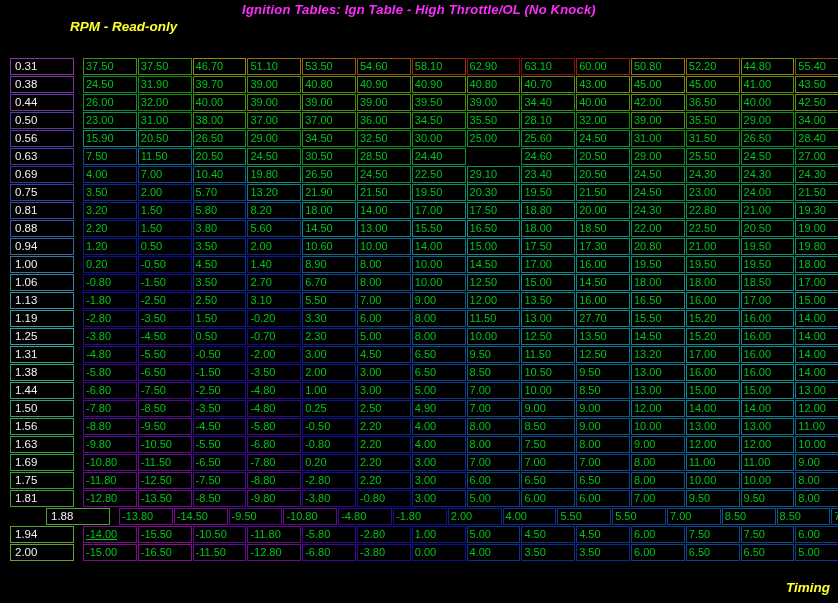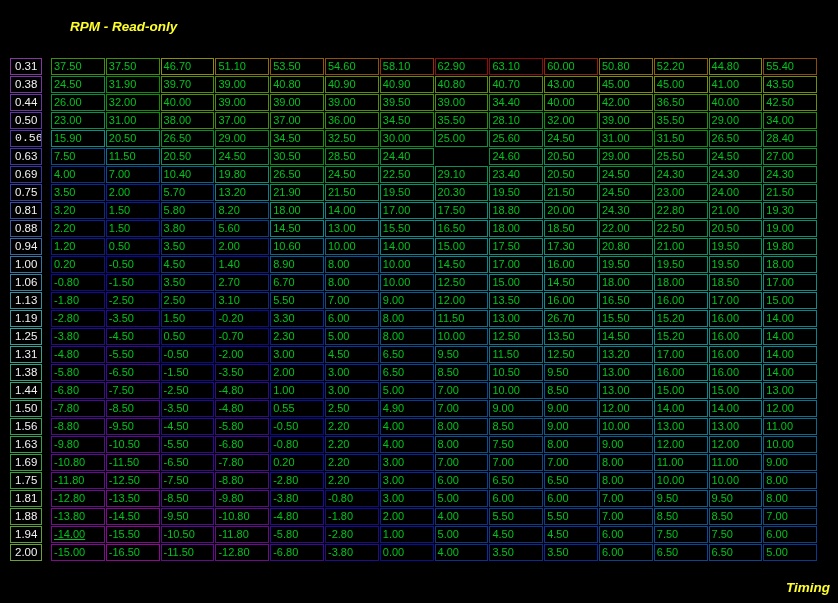--- a/index.html
+++ b/index.html
@@ -23,31 +23,32 @@
   .grid-row{display:flex;height:18px;}
   .hcell,.rhead,.cell{
     box-sizing:border-box;height:17px;margin-right:1px;margin-bottom:1px;
     border:1px solid #333;background:#000;overflow:hidden;white-space:nowrap;
   }
   .hcell{
     width:53.8px;height:19px;color:#f2f2f2;font-size:11.5px;
     line-height:16px;padding-left:3px;
   }
   .rhead{
-    width:32px;margin-right:9px;color:#f2f2f2;font-size:11.5px;
+    width:64px;margin-right:9px;color:#f2f2f2;font-size:11.5px;
     line-height:14px;padding-left:4px;
   }
   .cell{
     width:53.8px;font-size:11px;line-height:14px;padding-left:2px;
   }
 </style>
 </head>
 <body>
 
 <div class="stage">
+  <div class="title" style="color: rgb(255, 43, 255);">Ignition Tables: Ign Table - High Throttle/OL (No Knock)</div>
   <div class="axis-label rpm-label" style="color: rgb(255, 255, 41);">RPM - Read-only</div>
   <div id="grid">
       <div class="grid-row">
         <div class="rhead" style="border-color: rgb(134, 54, 161);">0.31</div>
         <div class="cell" style="color: rgb(0, 196, 30); border-color: rgb(63, 142, 11);">37.50</div>
         <div class="cell" style="color: rgb(0, 196, 30); border-color: rgb(63, 142, 11);">37.50</div>
         <div class="cell" style="color: rgb(0, 196, 30); border-color: rgb(137, 142, 11);">46.70</div>
         <div class="cell" style="color: rgb(0, 196, 30); border-color: rgb(142, 109, 11);">51.10</div>
         <div class="cell" style="color: rgb(0, 196, 30); border-color: rgb(142, 90, 11);">53.50</div>
         <div class="cell" style="color: rgb(0, 196, 30); border-color: rgb(142, 81, 11);">54.60</div>
@@ -105,21 +106,21 @@
         <div class="cell" style="color: rgb(0, 196, 30); border-color: rgb(37, 142, 11);">34.50</div>
         <div class="cell" style="color: rgb(0, 196, 30); border-color: rgb(46, 142, 11);">35.50</div>
         <div class="cell" style="color: rgb(0, 196, 30); border-color: rgb(11, 142, 37);">28.10</div>
         <div class="cell" style="color: rgb(0, 196, 30); border-color: rgb(18, 142, 11);">32.00</div>
         <div class="cell" style="color: rgb(0, 196, 30); border-color: rgb(74, 142, 11);">39.00</div>
         <div class="cell" style="color: rgb(0, 196, 30); border-color: rgb(46, 142, 11);">35.50</div>
         <div class="cell" style="color: rgb(0, 196, 30); border-color: rgb(11, 142, 31);">29.00</div>
         <div class="cell" style="color: rgb(0, 196, 30); border-color: rgb(33, 142, 11);">34.00</div>
       </div>
       <div class="grid-row">
-        <div class="rhead" style="border-color: rgb(82, 54, 161); font-family: Liberation Mono, monospace;">0.56</div>
+        <div class="rhead" style="border-color: rgb(82, 54, 161);">0.56</div>
         <div class="cell" style="color: rgb(0, 196, 30); border-color: rgb(11, 142, 137);">15.90</div>
         <div class="cell" style="color: rgb(0, 196, 30); border-color: rgb(11, 142, 100);">20.50</div>
         <div class="cell" style="color: rgb(0, 196, 30); border-color: rgb(11, 142, 50);">26.50</div>
         <div class="cell" style="color: rgb(0, 196, 30); border-color: rgb(11, 142, 31);">29.00</div>
         <div class="cell" style="color: rgb(0, 196, 30); border-color: rgb(37, 142, 11);">34.50</div>
         <div class="cell" style="color: rgb(0, 196, 30); border-color: rgb(22, 142, 11);">32.50</div>
         <div class="cell" style="color: rgb(0, 196, 30); border-color: rgb(11, 142, 22);">30.00</div>
         <div class="cell" style="color: rgb(0, 196, 30); border-color: rgb(11, 142, 63);">25.00</div>
         <div class="cell" style="color: rgb(0, 196, 30); border-color: rgb(11, 142, 57);">25.60</div>
         <div class="cell" style="color: rgb(0, 196, 30); border-color: rgb(11, 142, 66);">24.50</div>
@@ -285,21 +286,21 @@
         <div class="rhead" style="border-color: rgb(54, 155, 161);">1.19</div>
         <div class="cell" style="color: rgb(0, 196, 30); border-color: rgb(29, 11, 142);">-2.80</div>
         <div class="cell" style="color: rgb(0, 196, 30); border-color: rgb(35, 11, 142);">-3.50</div>
         <div class="cell" style="color: rgb(0, 196, 30); border-color: rgb(11, 29, 142);">1.50</div>
         <div class="cell" style="color: rgb(0, 196, 30); border-color: rgb(11, 14, 142);">-0.20</div>
         <div class="cell" style="color: rgb(0, 196, 30); border-color: rgb(11, 44, 142);">3.30</div>
         <div class="cell" style="color: rgb(0, 196, 30); border-color: rgb(11, 66, 142);">6.00</div>
         <div class="cell" style="color: rgb(0, 196, 30); border-color: rgb(11, 81, 142);">8.00</div>
         <div class="cell" style="color: rgb(0, 196, 30); border-color: rgb(11, 111, 142);">11.50</div>
         <div class="cell" style="color: rgb(0, 196, 30); border-color: rgb(11, 122, 142);">13.00</div>
-        <div class="cell" style="color: rgb(0, 196, 30); border-color: rgb(11, 137, 142);">26.70</div>
+        <div class="cell" style="color: rgb(0, 196, 30); border-color: rgb(11, 137, 142);">27.70</div>
         <div class="cell" style="color: rgb(0, 196, 30); border-color: rgb(11, 142, 139);">15.50</div>
         <div class="cell" style="color: rgb(0, 196, 30); border-color: rgb(11, 139, 142);">15.20</div>
         <div class="cell" style="color: rgb(0, 196, 30); border-color: rgb(11, 142, 137);">16.00</div>
         <div class="cell" style="color: rgb(0, 196, 30); border-color: rgb(11, 131, 142);">14.00</div>
       </div>
       <div class="grid-row">
         <div class="rhead" style="border-color: rgb(54, 161, 155);">1.25</div>
         <div class="cell" style="color: rgb(0, 196, 30); border-color: rgb(37, 11, 142);">-3.80</div>
         <div class="cell" style="color: rgb(0, 196, 30); border-color: rgb(44, 11, 142);">-4.50</div>
         <div class="cell" style="color: rgb(0, 196, 30); border-color: rgb(11, 20, 142);">0.50</div>
@@ -365,21 +366,21 @@
         <div class="cell" style="color: rgb(0, 196, 30); border-color: rgb(11, 139, 142);">15.00</div>
         <div class="cell" style="color: rgb(0, 196, 30); border-color: rgb(11, 139, 142);">15.00</div>
         <div class="cell" style="color: rgb(0, 196, 30); border-color: rgb(11, 122, 142);">13.00</div>
       </div>
       <div class="grid-row">
         <div class="rhead" style="border-color: rgb(54, 161, 104);">1.50</div>
         <div class="cell" style="color: rgb(0, 196, 30); border-color: rgb(70, 11, 142);">-7.80</div>
         <div class="cell" style="color: rgb(0, 196, 30); border-color: rgb(77, 11, 142);">-8.50</div>
         <div class="cell" style="color: rgb(0, 196, 30); border-color: rgb(35, 11, 142);">-3.50</div>
         <div class="cell" style="color: rgb(0, 196, 30); border-color: rgb(46, 11, 142);">-4.80</div>
-        <div class="cell" style="color: rgb(0, 196, 30); border-color: rgb(11, 18, 142);">0.55</div>
+        <div class="cell" style="color: rgb(0, 196, 30); border-color: rgb(11, 18, 142);">0.25</div>
         <div class="cell" style="color: rgb(0, 196, 30); border-color: rgb(11, 37, 142);">2.50</div>
         <div class="cell" style="color: rgb(0, 196, 30); border-color: rgb(11, 57, 142);">4.90</div>
         <div class="cell" style="color: rgb(0, 196, 30); border-color: rgb(11, 74, 142);">7.00</div>
         <div class="cell" style="color: rgb(0, 196, 30); border-color: rgb(11, 90, 142);">9.00</div>
         <div class="cell" style="color: rgb(0, 196, 30); border-color: rgb(11, 90, 142);">9.00</div>
         <div class="cell" style="color: rgb(0, 196, 30); border-color: rgb(11, 113, 142);">12.00</div>
         <div class="cell" style="color: rgb(0, 196, 30); border-color: rgb(11, 131, 142);">14.00</div>
         <div class="cell" style="color: rgb(0, 196, 30); border-color: rgb(11, 131, 142);">14.00</div>
         <div class="cell" style="color: rgb(0, 196, 30); border-color: rgb(11, 113, 142);">12.00</div>
       </div>
@@ -462,21 +463,21 @@
         <div class="cell" style="color: rgb(0, 196, 30); border-color: rgb(11, 40, 142);">3.00</div>
         <div class="cell" style="color: rgb(0, 196, 30); border-color: rgb(11, 57, 142);">5.00</div>
         <div class="cell" style="color: rgb(0, 196, 30); border-color: rgb(11, 66, 142);">6.00</div>
         <div class="cell" style="color: rgb(0, 196, 30); border-color: rgb(11, 66, 142);">6.00</div>
         <div class="cell" style="color: rgb(0, 196, 30); border-color: rgb(11, 74, 142);">7.00</div>
         <div class="cell" style="color: rgb(0, 196, 30); border-color: rgb(11, 94, 142);">9.50</div>
         <div class="cell" style="color: rgb(0, 196, 30); border-color: rgb(11, 94, 142);">9.50</div>
         <div class="cell" style="color: rgb(0, 196, 30); border-color: rgb(11, 81, 142);">8.00</div>
       </div>
       <div class="grid-row">
-        <div class="rhead" style="border-color: rgb(82, 161, 54);">1.88</div>
+        <div class="rhead" style="border-color: rgb(82, 161, 54); margin-left: 36px;">1.88</div>
         <div class="cell" style="color: rgb(0, 196, 30); border-color: rgb(120, 11, 142);">-13.80</div>
         <div class="cell" style="color: rgb(0, 196, 30); border-color: rgb(124, 11, 142);">-14.50</div>
         <div class="cell" style="color: rgb(0, 196, 30); border-color: rgb(85, 11, 142);">-9.50</div>
         <div class="cell" style="color: rgb(0, 196, 30); border-color: rgb(96, 11, 142);">-10.80</div>
         <div class="cell" style="color: rgb(0, 196, 30); border-color: rgb(46, 11, 142);">-4.80</div>
         <div class="cell" style="color: rgb(0, 196, 30); border-color: rgb(22, 11, 142);">-1.80</div>
         <div class="cell" style="color: rgb(0, 196, 30); border-color: rgb(11, 33, 142);">2.00</div>
         <div class="cell" style="color: rgb(0, 196, 30); border-color: rgb(11, 48, 142);">4.00</div>
         <div class="cell" style="color: rgb(0, 196, 30); border-color: rgb(11, 61, 142);">5.50</div>
         <div class="cell" style="color: rgb(0, 196, 30); border-color: rgb(11, 61, 142);">5.50</div>

